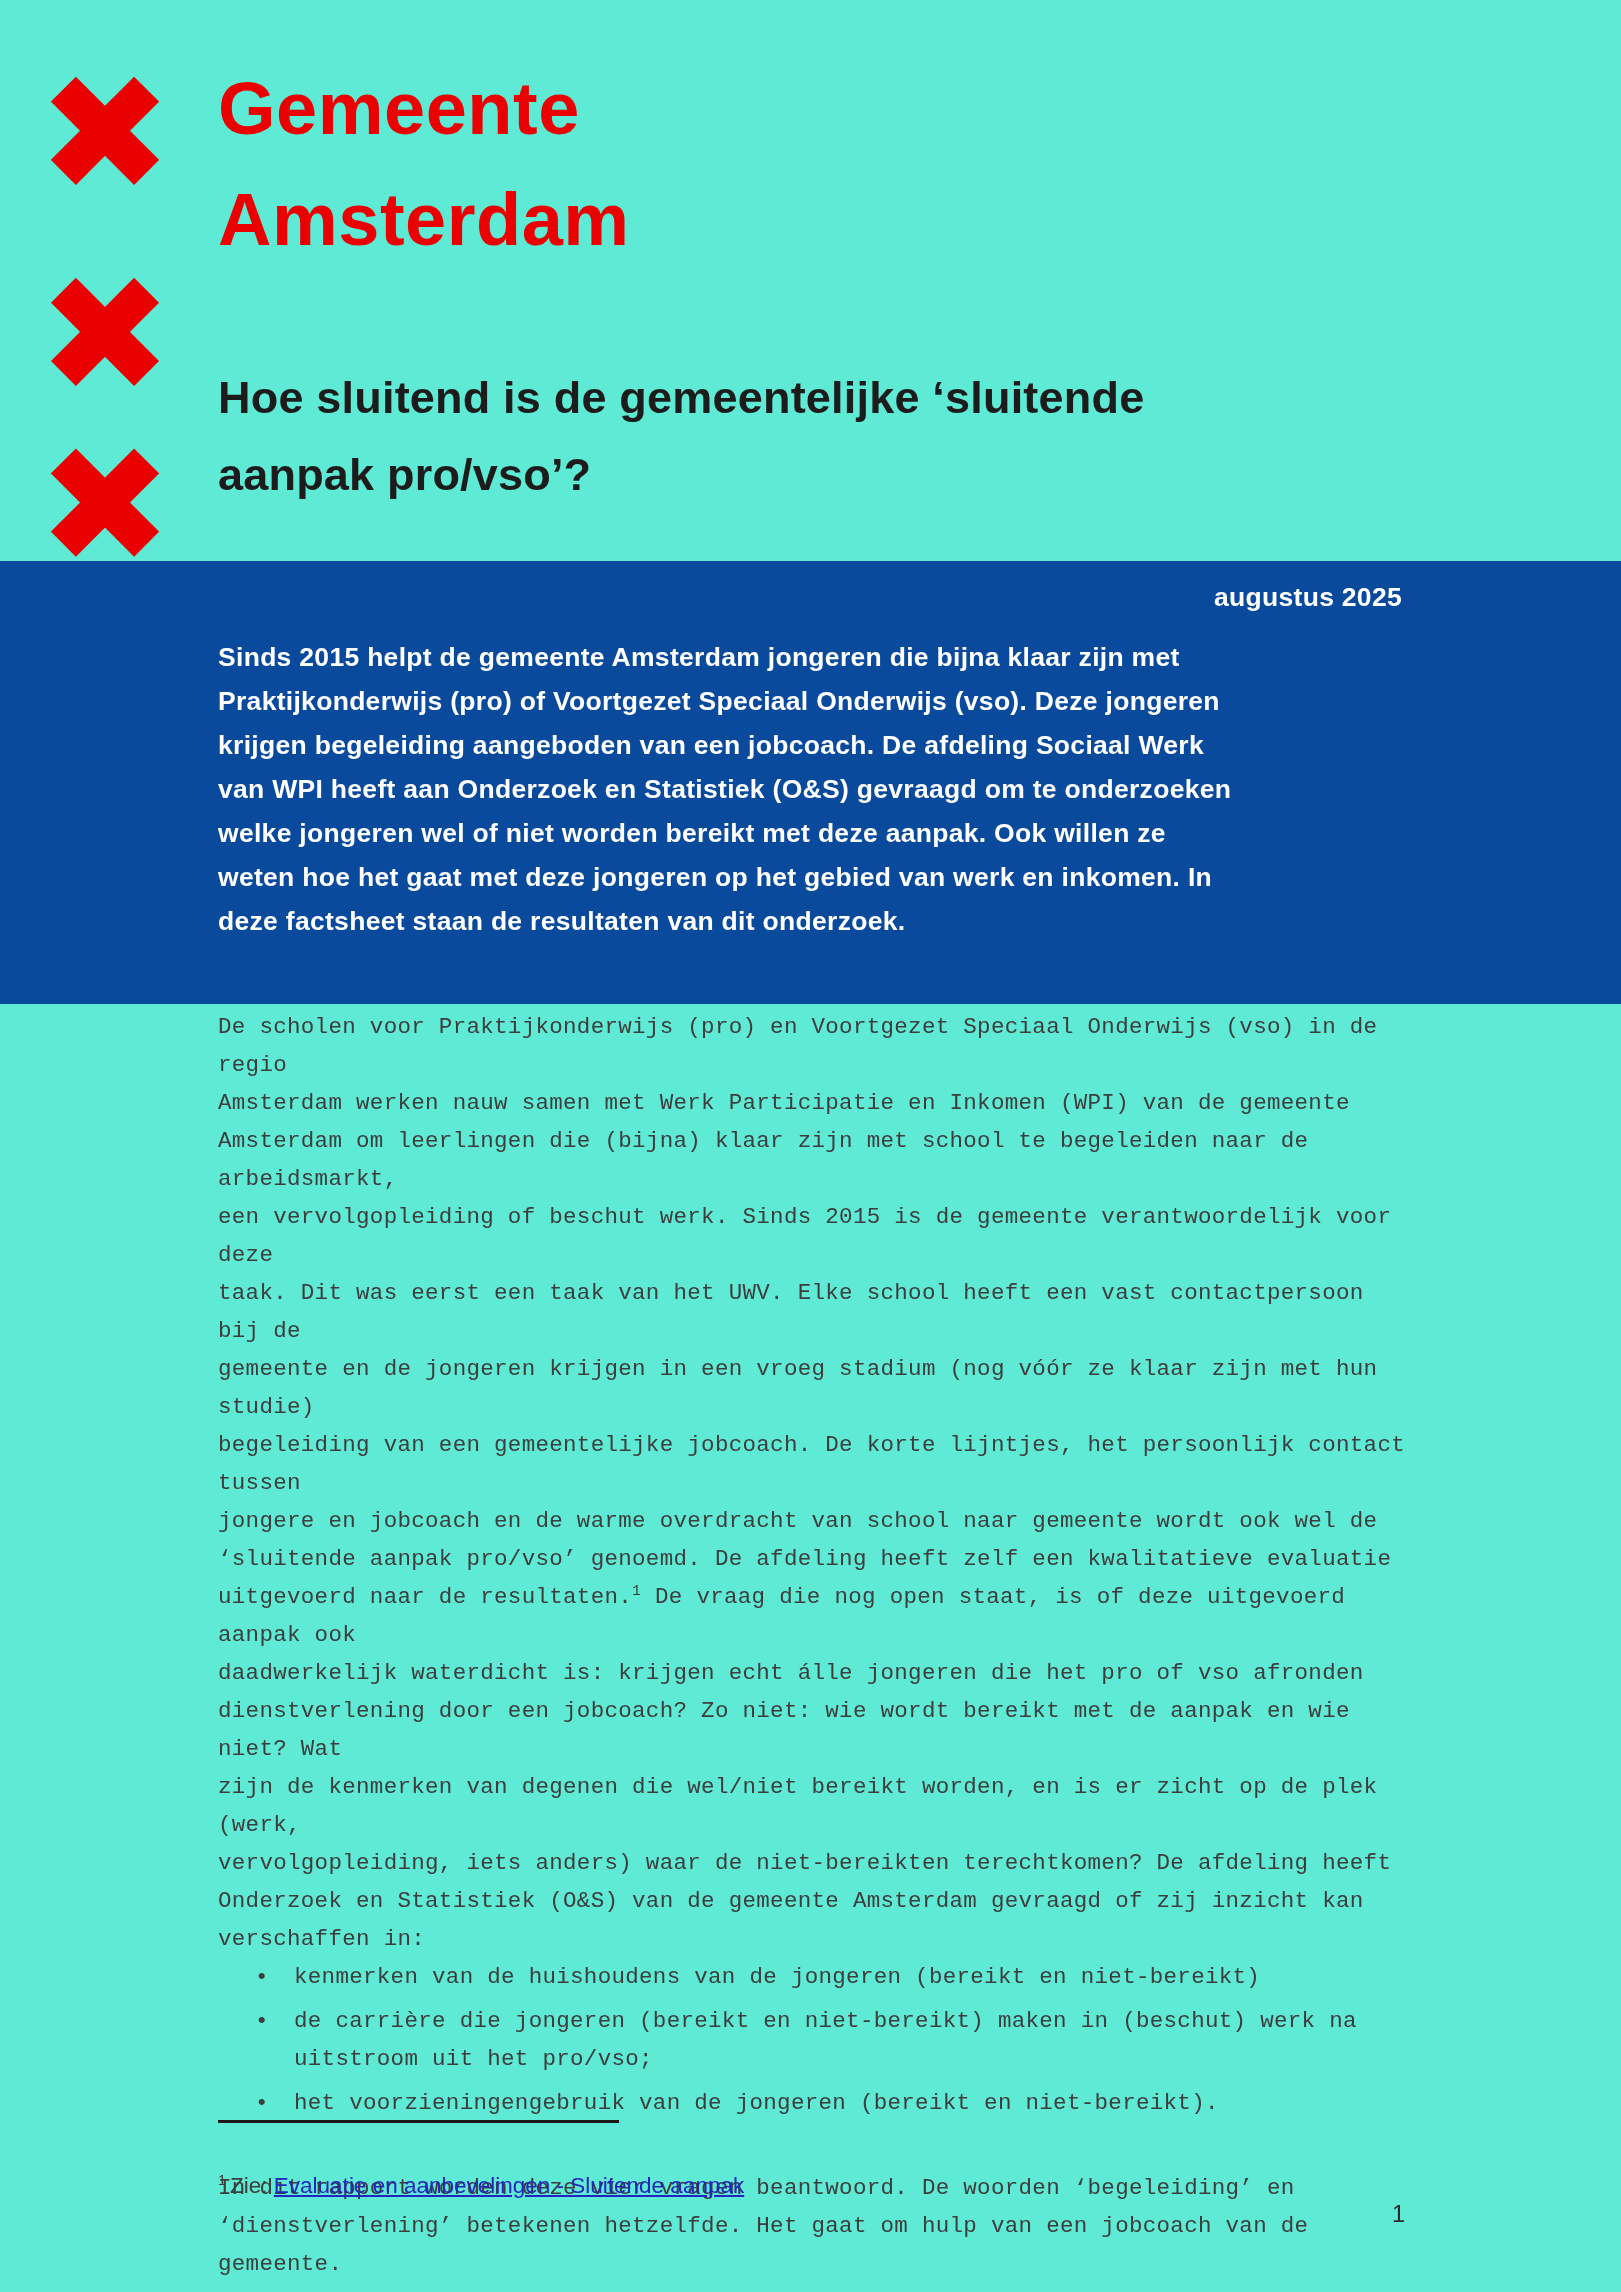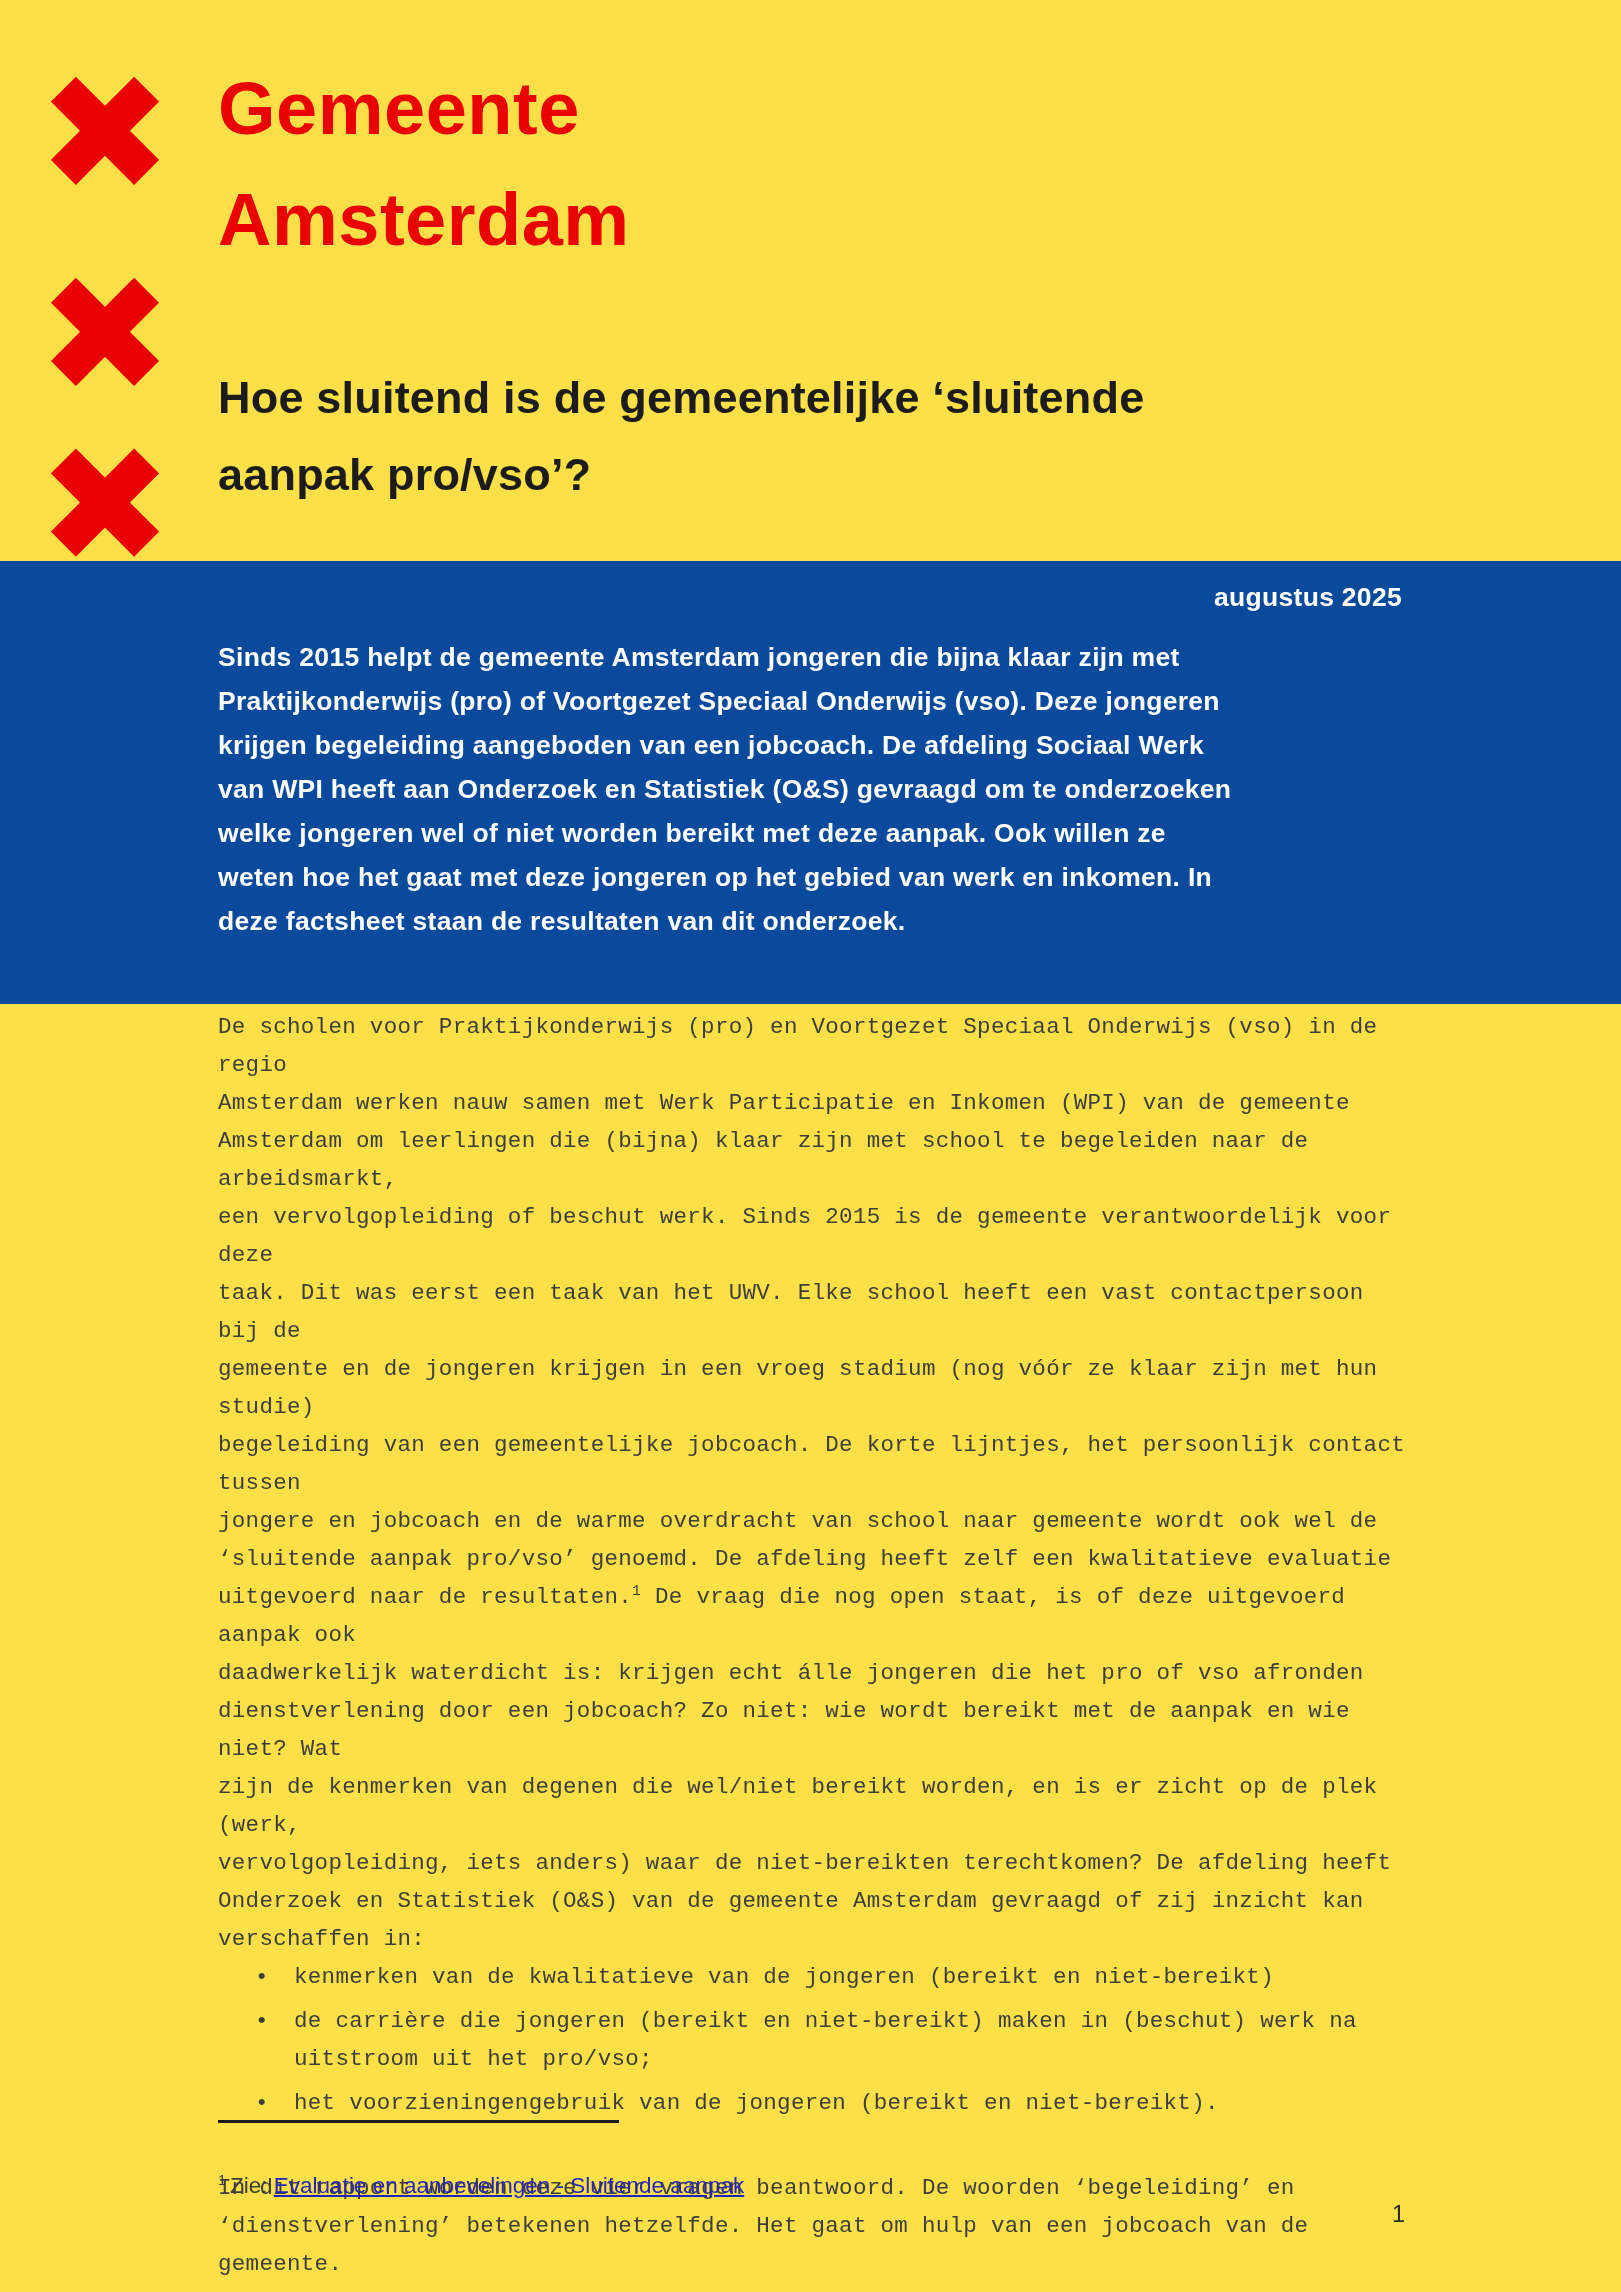--- a/index.html
+++ b/index.html
@@ -9,21 +9,21 @@
     --body-text:#3d3d3d;
     --link:#2424c3;
     --footnote-rule:#1a1a1a;
   }
   *{margin:0;padding:0;box-sizing:border-box;}
   html,body{background:#ffffff;}
   .page{
     position:relative;
     width:1621px;
     height:2293px;
-    background:#fde047;
+    background:#5eead4;
     font-family:"Liberation Sans", sans-serif;
     overflow:hidden;
   }
   
   .logo{
     position:absolute;
     left:51px;
     top:71px;
   }
   .logo .cross{fill:var(--brand-red);}
@@ -221,21 +221,21 @@
       <span>uitgevoerd naar de resultaten.</span><sup class="fn-ref">1</sup><span> De vraag die nog open staat, is of deze uitgevoerd aanpak ook</span><br>
       <span class="pre">daadwerkelijk waterdicht is: krijgen echt álle jongeren die het pro of vso afronden
 dienstverlening door een jobcoach? Zo niet: wie wordt bereikt met de aanpak en wie niet? Wat
 zijn de kenmerken van degenen die wel/niet bereikt worden, en is er zicht op de plek (werk,
 vervolgopleiding, iets anders) waar de niet-bereikten terechtkomen? De afdeling heeft
 Onderzoek en Statistiek (O&amp;S) van de gemeente Amsterdam gevraagd of zij inzicht kan
 verschaffen in:</span>
     </div>
 
     <ul class="bullets">
-      <li>kenmerken van de kwalitatieve van de jongeren (bereikt en niet-bereikt)</li>
+      <li>kenmerken van de huishoudens van de jongeren (bereikt en niet-bereikt)</li>
       <li>de carrière die jongeren (bereikt en niet-bereikt) maken in (beschut) werk na uitstroom uit het pro/vso;</li>
       <li>het voorzieningengebruik van de jongeren (bereikt en niet-bereikt).</li>
     </ul>
 
     <div class="para2 pre">In dit rapport worden deze vier vragen beantwoord. De woorden ‘begeleiding’ en
 ‘dienstverlening’ betekenen hetzelfde. Het gaat om hulp van een jobcoach van de gemeente.
 Ook wanneer er wordt gesproken over ‘bereik’ dan betekent het dat de jongere hulp krijgt van
 een jobcoach. ‘Niet-bereik’ betekent dat de jongere géén hulp krijgt van een jobcoach.</div>
   </div>
 

